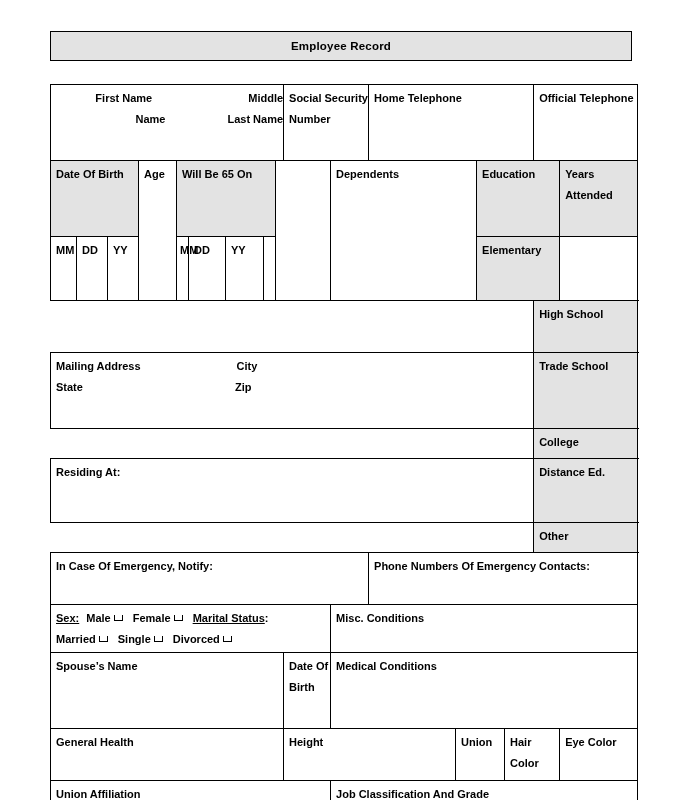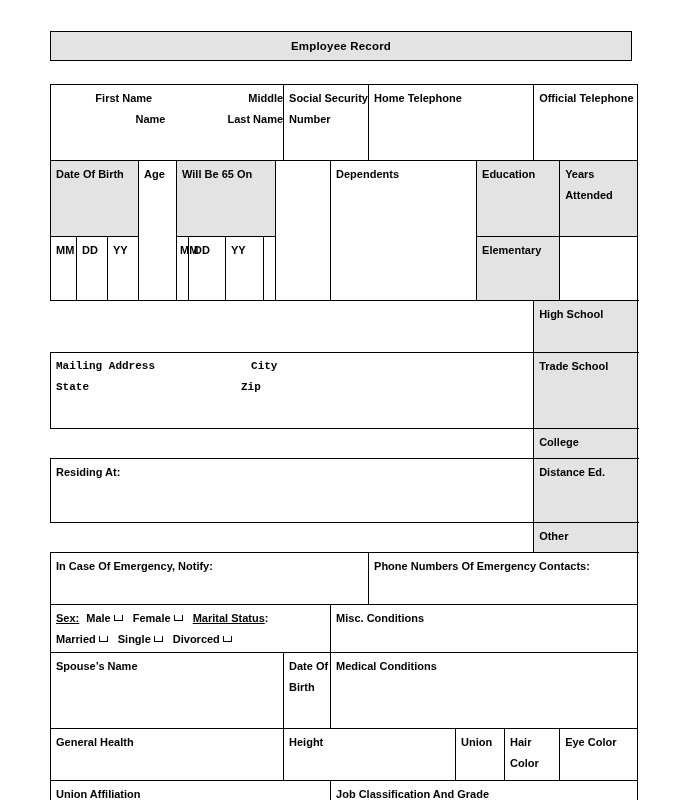--- a/index.html
+++ b/index.html
@@ -186,21 +186,21 @@
       <td colspan="16" style="border:none;padding:0;height:0;line-height:0;"></td>
       <td colspan="3" class="gray" style="height:46px;">
         <span>High School</span>
       </td>
       <td colspan="2">
         <span></span>
       </td>
     </tr>
 
     <tr>
-      <td colspan="16" rowspan="1" style="height:70px;font-family:Liberation Mono, monospace;">
+      <td colspan="16" rowspan="1" style="height:70px;">
         <span>Mailing Address</span><span class="tab-gap"></span><span>City</span><br>
         <span>State</span><span class="tab-gap" style="width:152px;"></span><span>Zip</span>
       </td>
       <td colspan="3" class="gray" style="height:46px;">
         <span>Trade School</span>
       </td>
       <td colspan="2">
         <span></span>
       </td>
     </tr>

